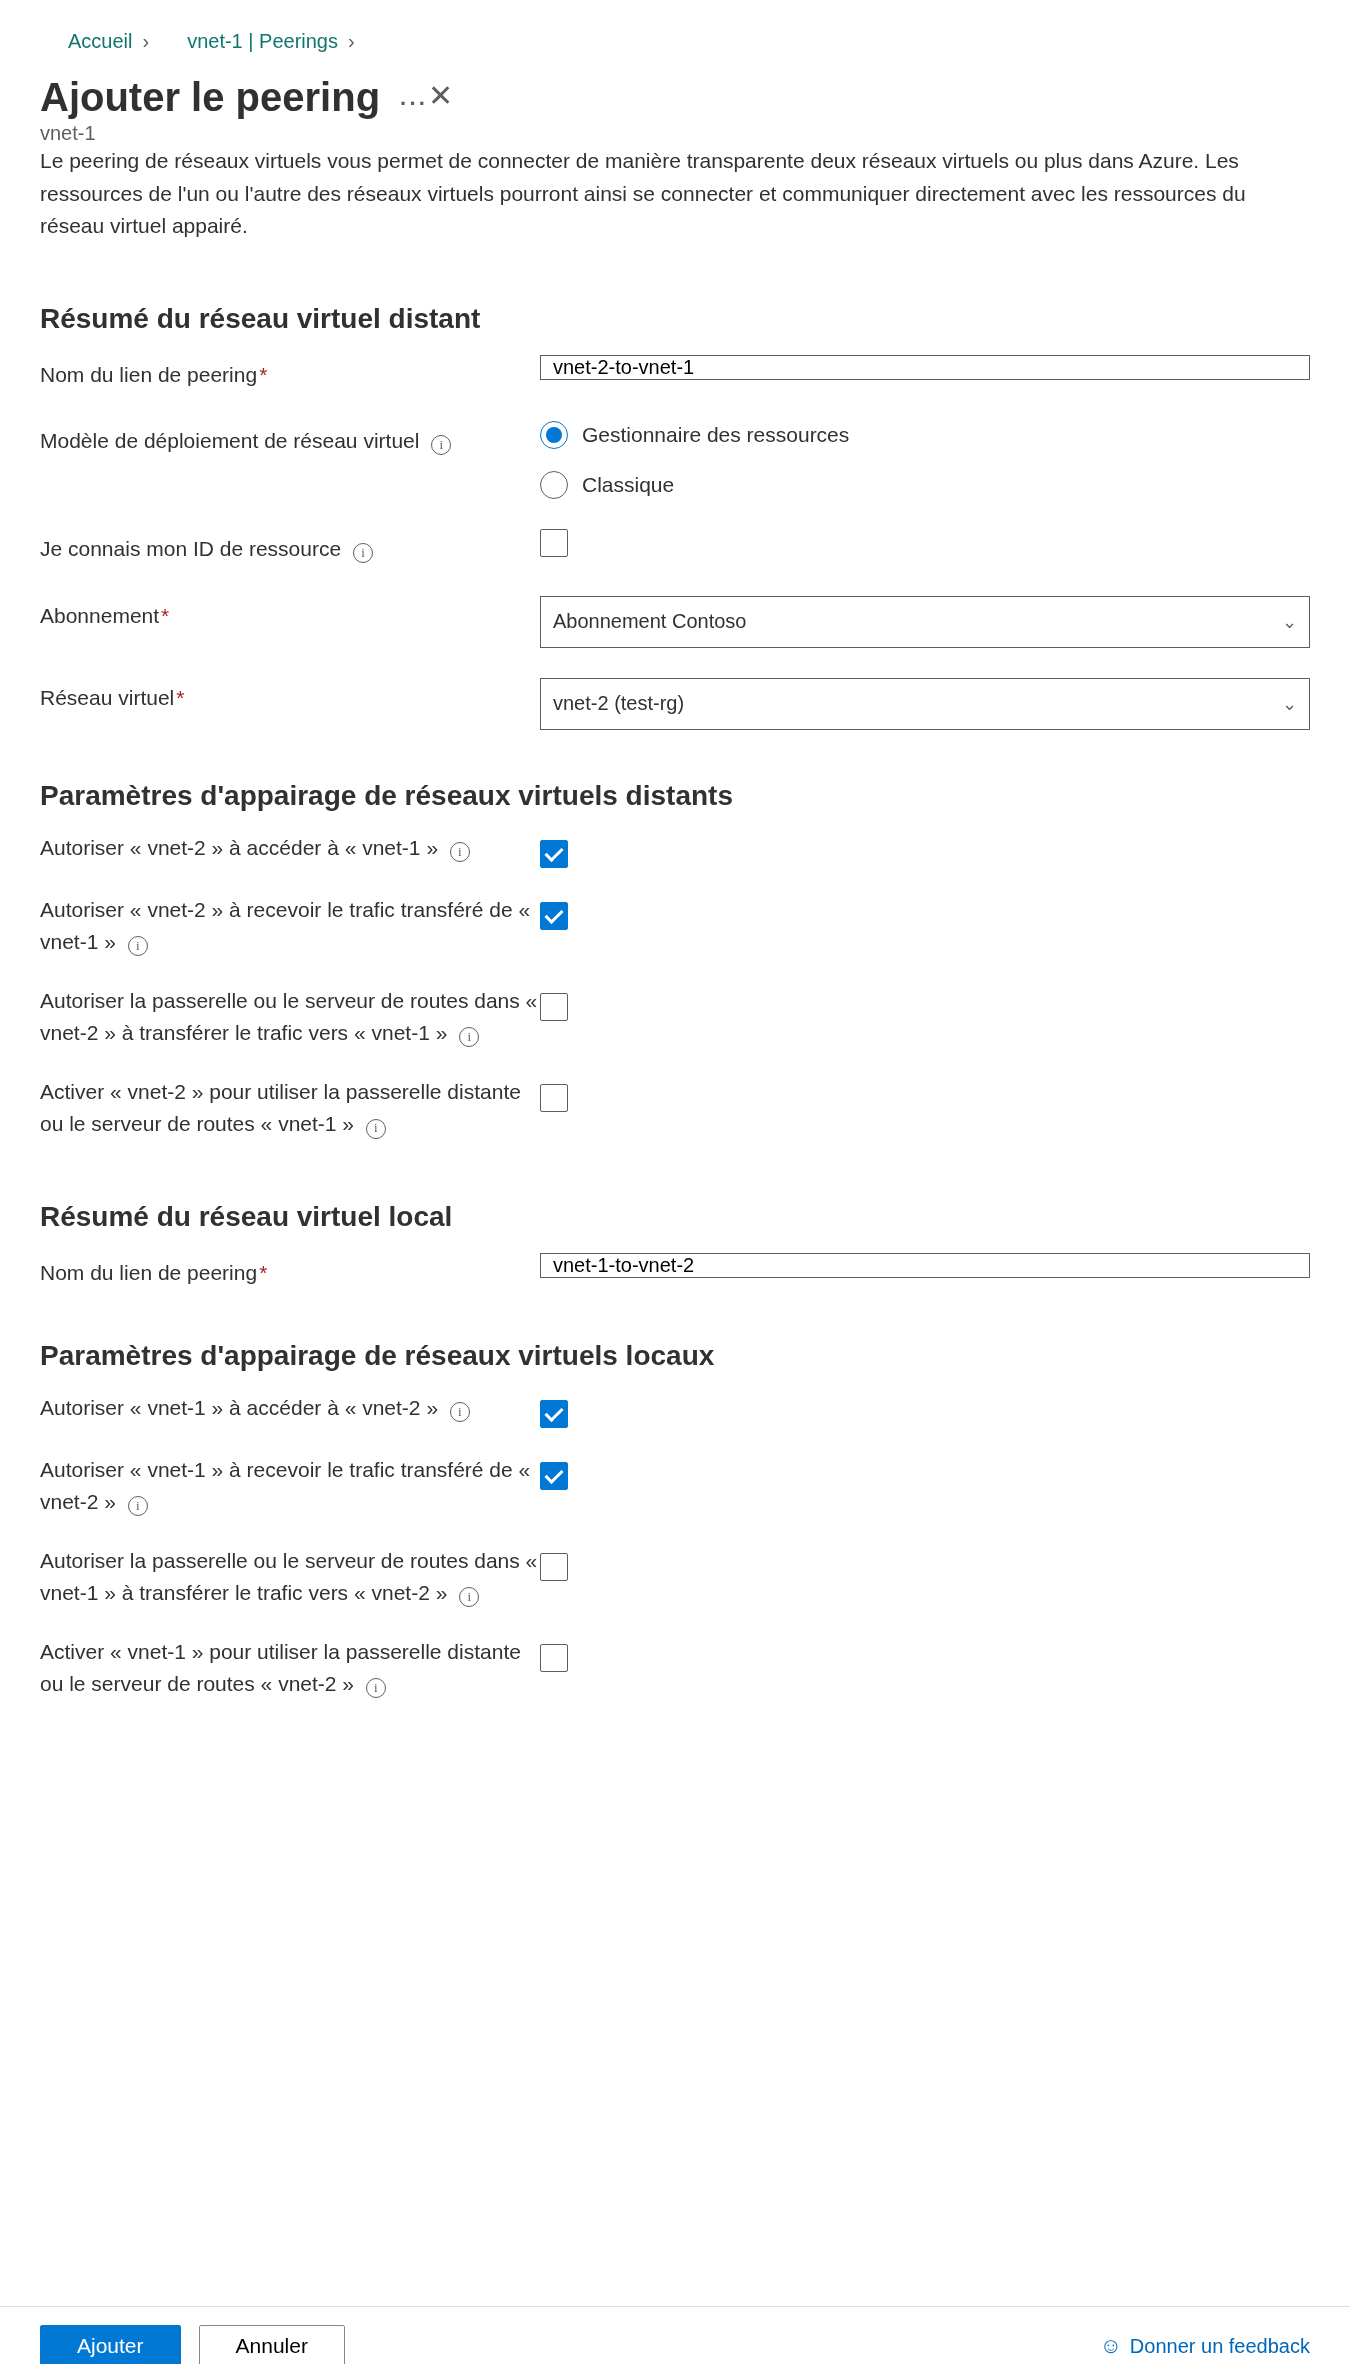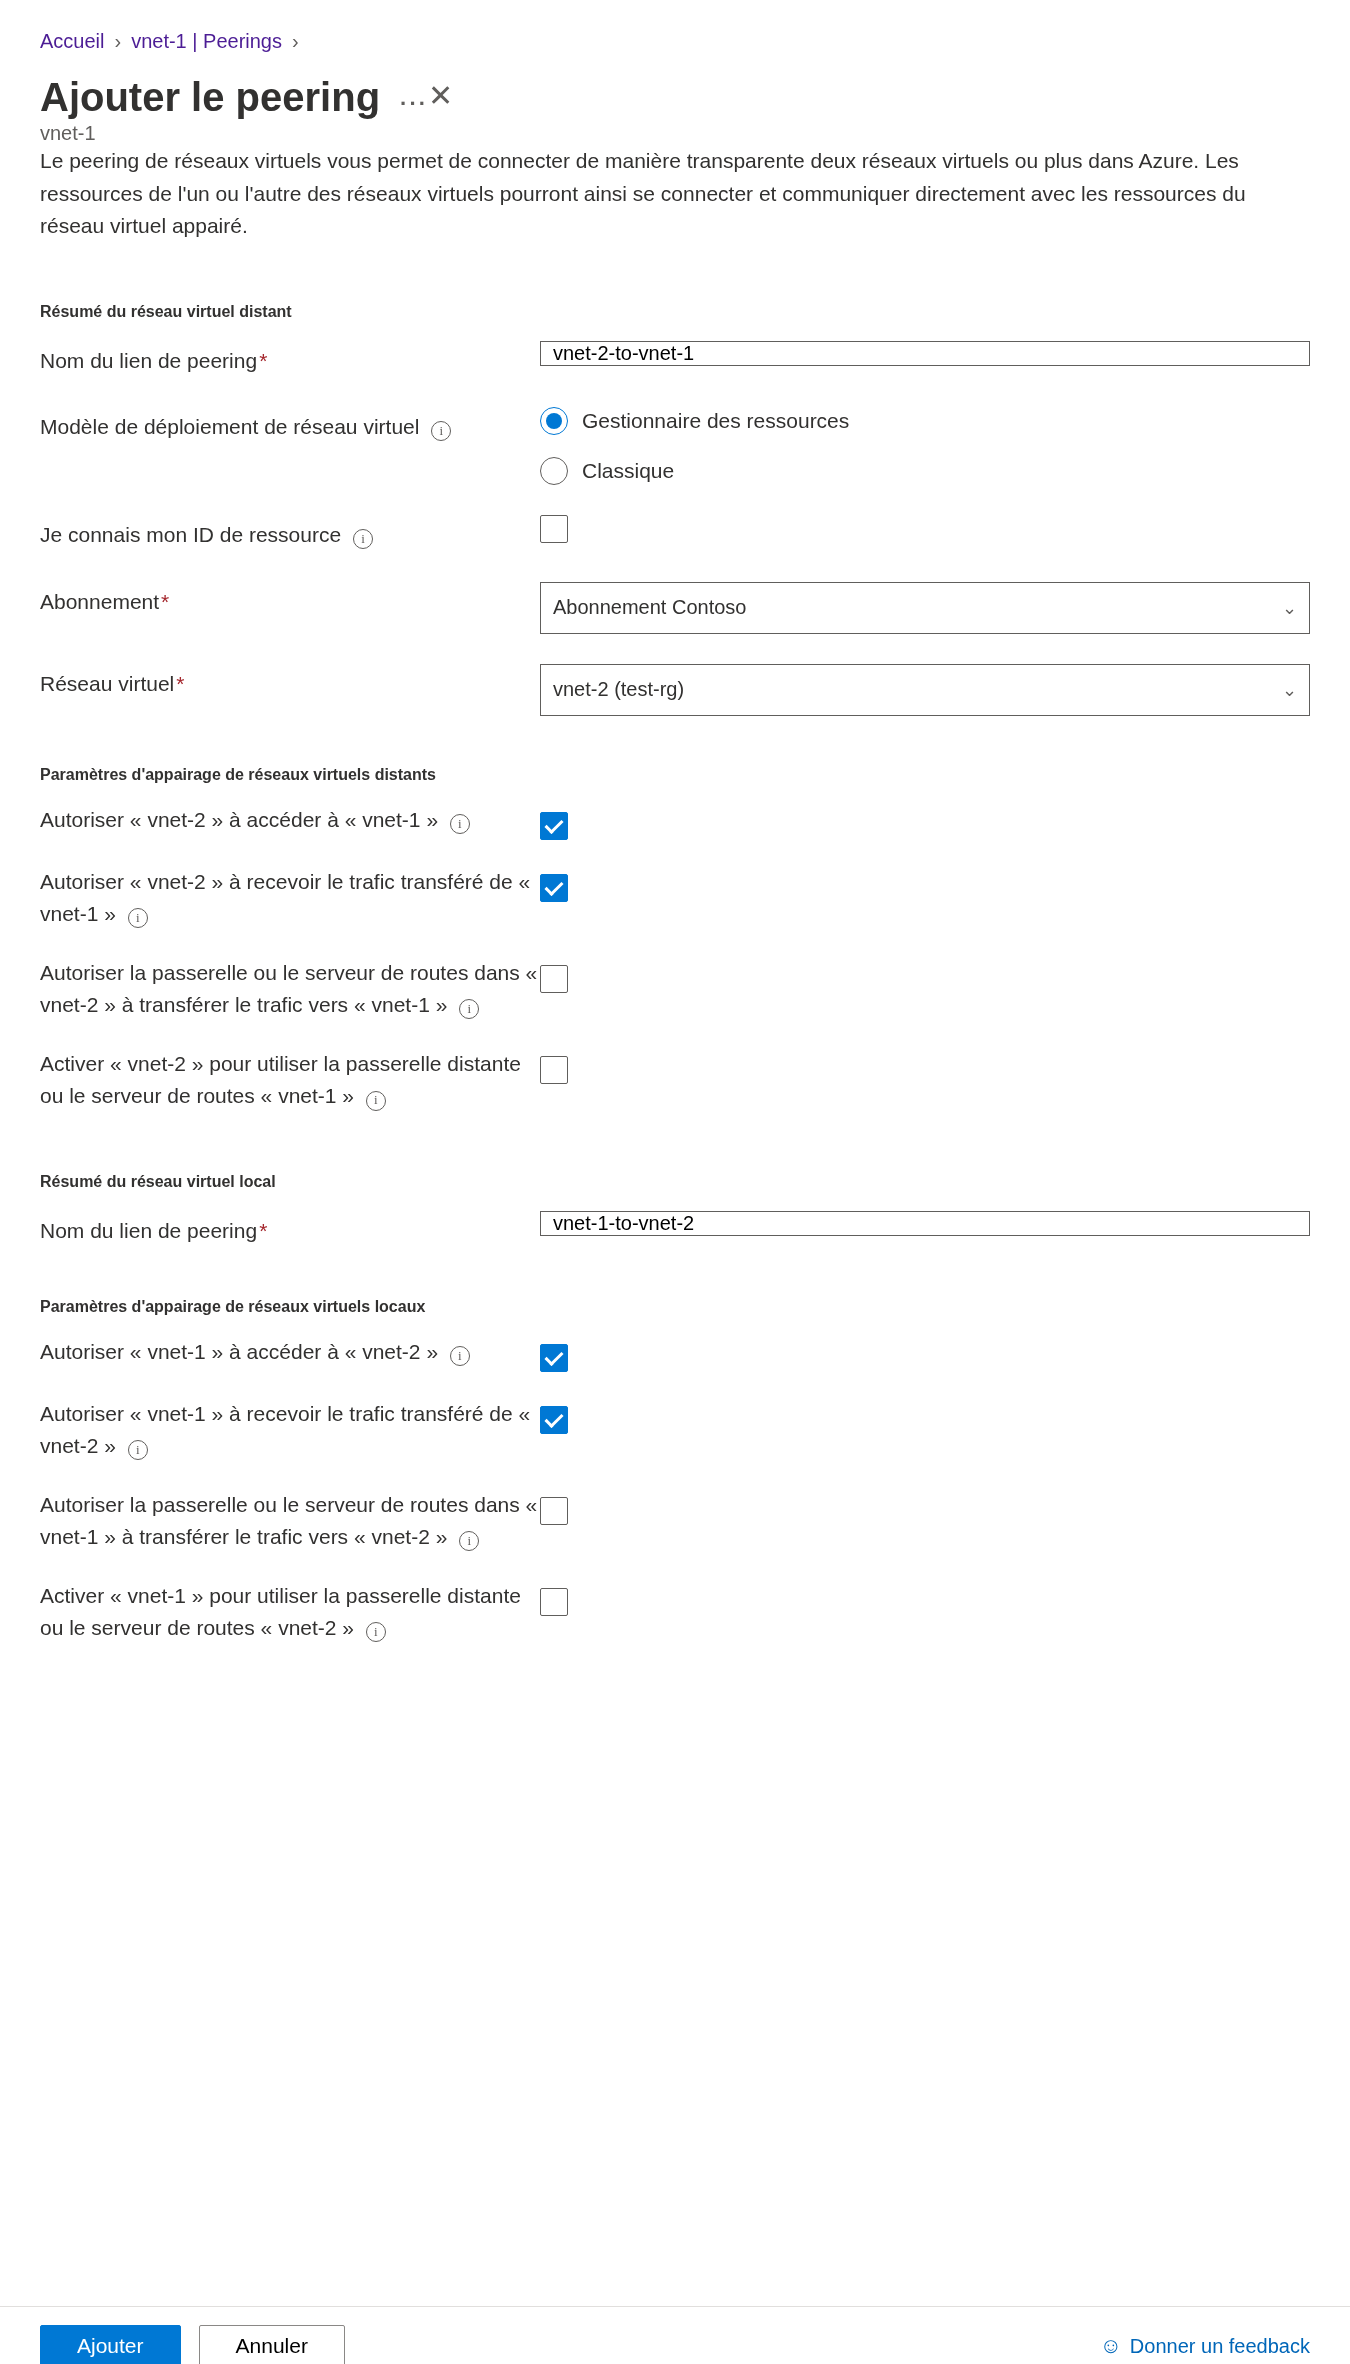--- a/index.html
+++ b/index.html
@@ -5,29 +5,29 @@
   * { box-sizing: border-box; }
   body {
     margin: 0;
     font-family: "Segoe UI", -apple-system, BlinkMacSystemFont, sans-serif;
     font-size: 21px;
     color: #323130;
     background: #fff;
   }
   .page { padding: 30px 40px 0 40px; position: relative; min-height: 2250px;}
   .breadcrumb { font-size: 20px; margin-bottom: 18px; display:flex; align-items:center; gap:6px;}
-  .breadcrumb a { color: #4c1d95; text-decoration: none; cursor:pointer;}
+  .breadcrumb a { color: #0f766e; text-decoration: none; cursor:pointer;margin-left:28px;}
   .breadcrumb .sep { color:#605e5c; margin:0 4px;}
   .title-row { display:flex; align-items:center; justify-content:flex-start;}
   .title { font-size: 40px; font-weight: 600; margin: 4px 0 0 0; display:flex; align-items:center; }
   .title .dots { font-size:22px; color:#605e5c; margin-left:20px; letter-spacing:2px; position:relative; top:6px;}
   .subtitle { font-size: 20px; color:#605e5c; margin-top: 2px; }
   .close-x { font-size: 30px; color:#605e5c; cursor:pointer; font-weight:300; line-height:1; }
   .intro { font-size: 21px; line-height: 1.55; margin-bottom: 60px; }
-  h3.section { font-size: 16px; font-weight: 600; margin: 40px 0 20px 0; }
+  h3.section { font-size: 28px; font-weight: 600; margin: 40px 0 20px 0; }
   .form-row { display:flex; margin-bottom: 30px; align-items:flex-start;}
   .form-row .lbl { width: 500px; flex-shrink:0; font-size:21px; line-height:1.55; padding-top:4px;}
   .form-row .ctl { flex: 1; }
   .req { color: #a4262c; margin-left:2px;}
   .info-icon {
     display:inline-flex; align-items:center; justify-content:center;
     width:20px; height:20px; border:1.5px solid #605e5c; border-radius:50%;
     font-size:13px; color:#605e5c; font-style:normal; margin-left:6px; cursor:help;
     font-family: Georgia, serif; font-weight:normal; position:relative; top:1px;
   }

